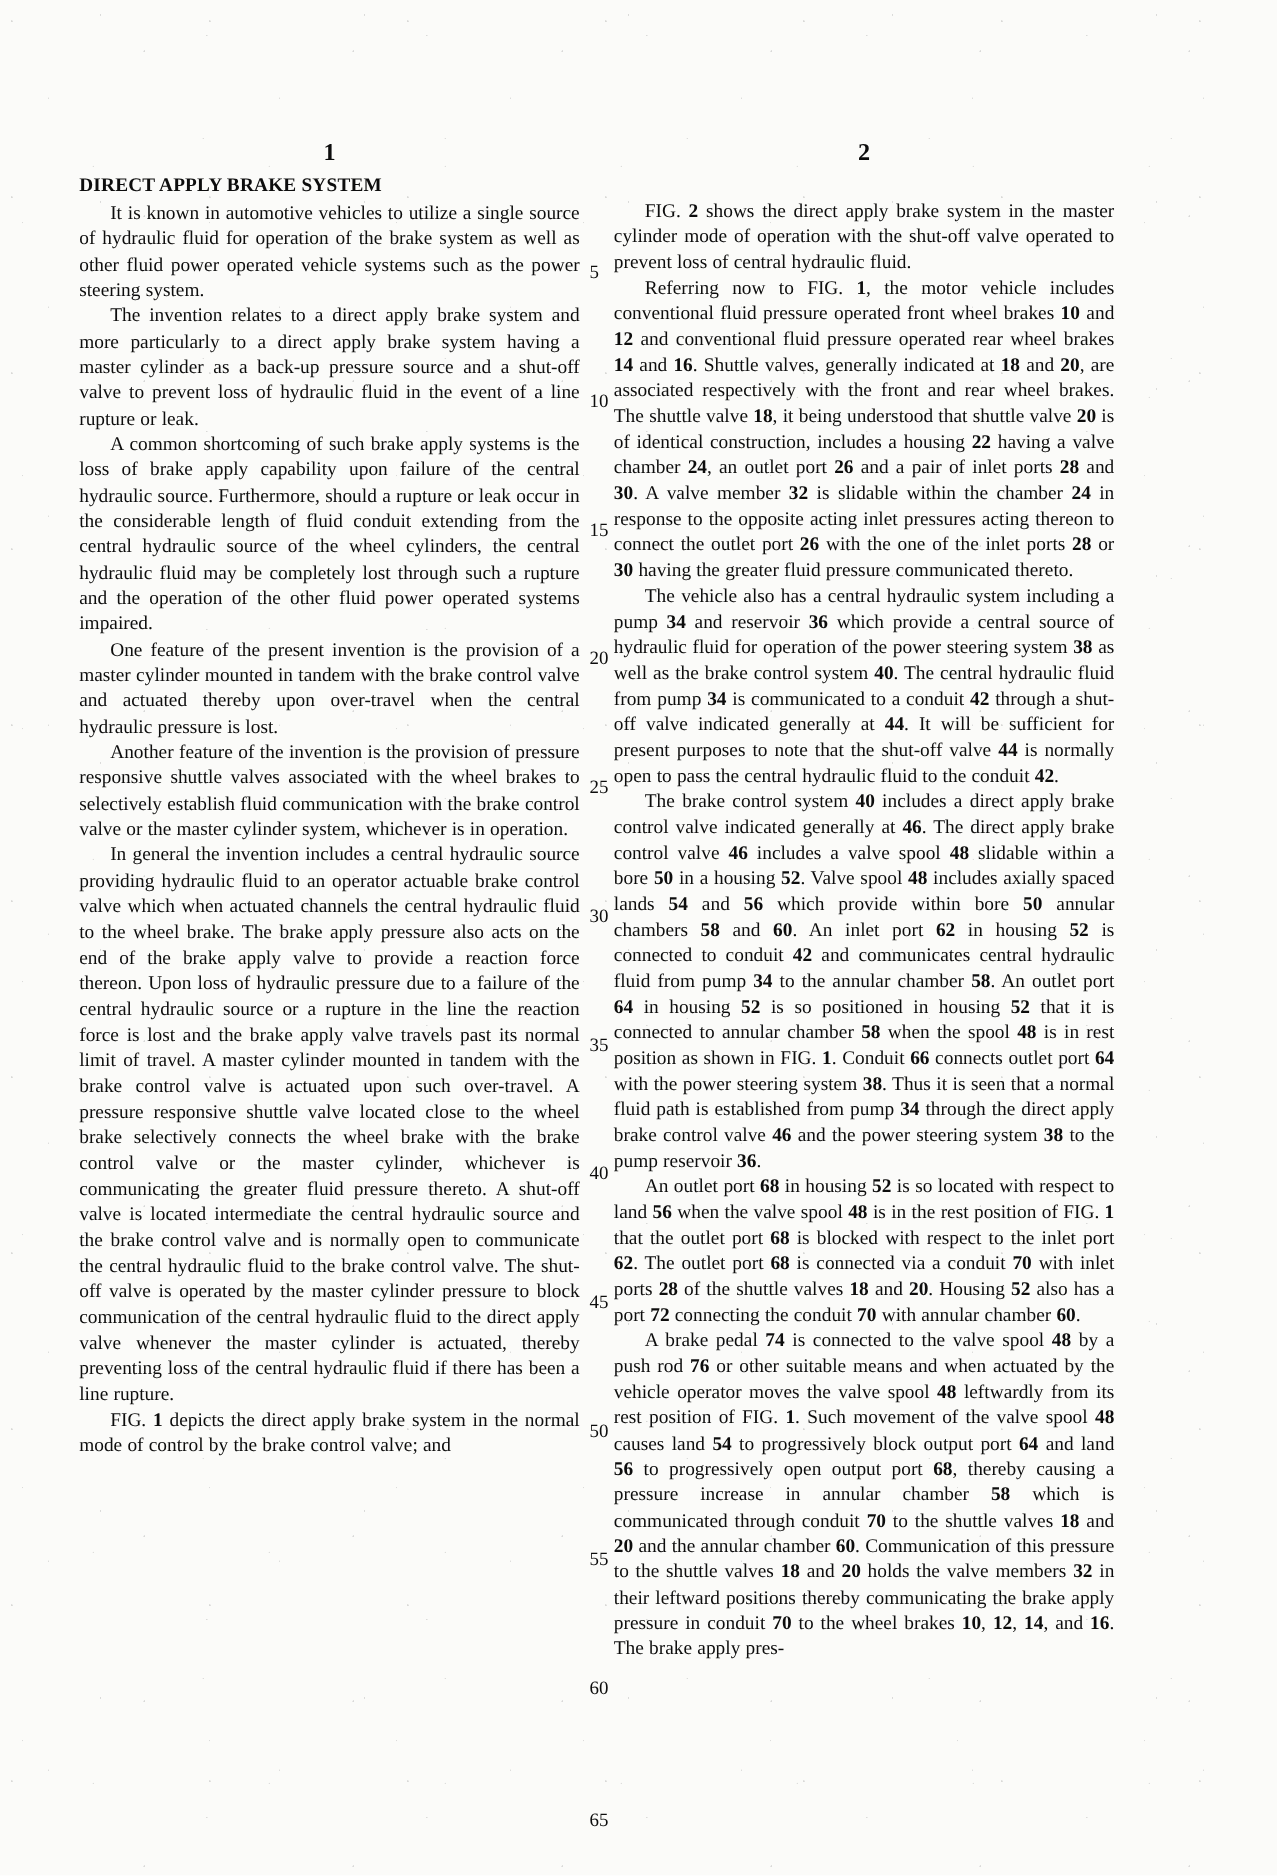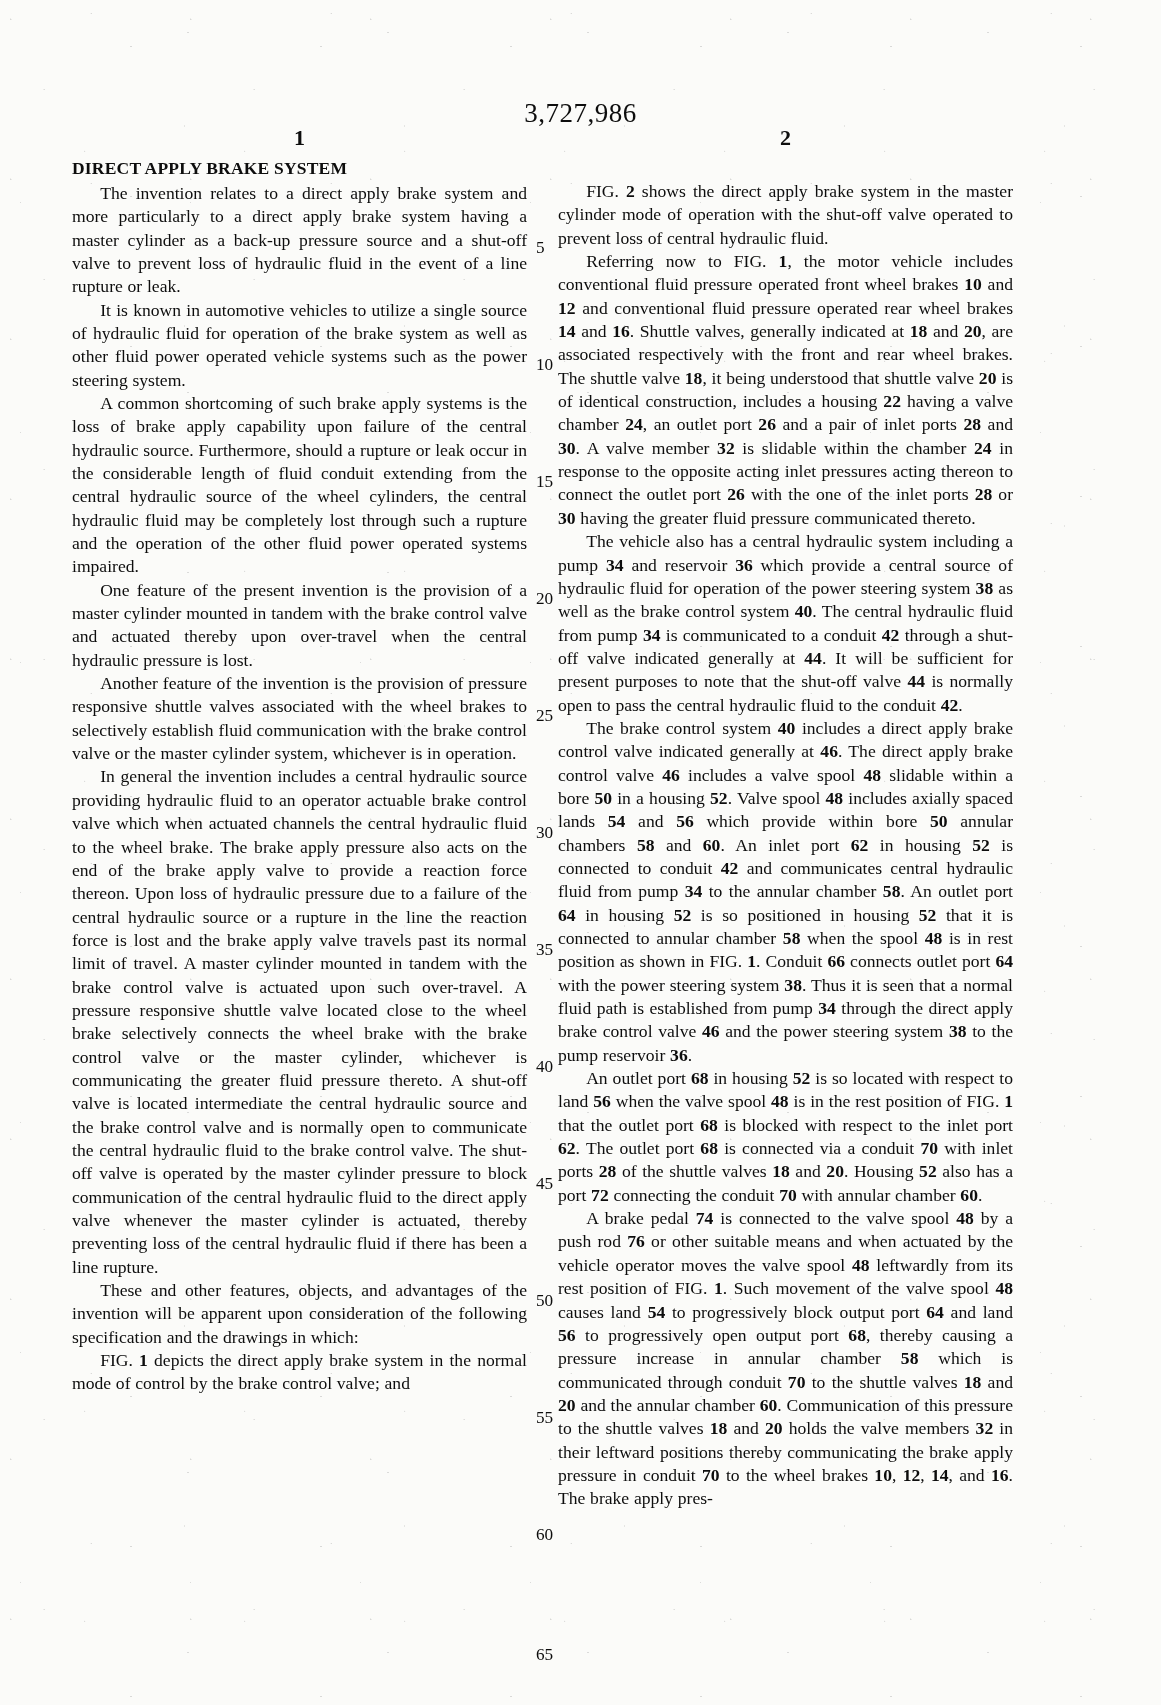--- a/index.html
+++ b/index.html
@@ -102,35 +102,33 @@
   .linenums div {
     position: absolute;
     left: 0;
   }
 </style>
 </head>
 <body>
 
 <div class="page">
 
-  <div class="patent-number">3,727,986</div>
 
   <div class="columns">
 
     <div class="column left">
       <div class="col-num">1</div>
       <div class="doc-title">DIRECT APPLY BRAKE SYSTEM</div>
       <div class="body-text">
+        <p>It is known in automotive vehicles to utilize a single source of hydraulic fluid for operation of the brake system as well as other fluid power operated vehicle systems such as the power steering system.</p>
         <p>The invention relates to a direct apply brake system and more particularly to a direct apply brake system having a master cylinder as a back-up pressure source and a shut-off valve to prevent loss of hydraulic fluid in the event of a line rupture or leak.</p>
-        <p>It is known in automotive vehicles to utilize a single source of hydraulic fluid for operation of the brake system as well as other fluid power operated vehicle systems such as the power steering system.</p>
         <p>A common shortcoming of such brake apply systems is the loss of brake apply capability upon failure of the central hydraulic source. Furthermore, should a rupture or leak occur in the considerable length of fluid conduit extending from the central hydraulic source of the wheel cylinders, the central hydraulic fluid may be completely lost through such a rupture and the operation of the other fluid power operated systems impaired.</p>
         <p>One feature of the present invention is the provision of a master cylinder mounted in tandem with the brake control valve and actuated thereby upon over-travel when the central hydraulic pressure is lost.</p>
         <p>Another feature of the invention is the provision of pressure responsive shuttle valves associated with the wheel brakes to selectively establish fluid communication with the brake control valve or the master cylinder system, whichever is in operation.</p>
         <p>In general the invention includes a central hydraulic source providing hydraulic fluid to an operator actuable brake control valve which when actuated channels the central hydraulic fluid to the wheel brake. The brake apply pressure also acts on the end of the brake apply valve to provide a reaction force thereon. Upon loss of hydraulic pressure due to a failure of the central hydraulic source or a rupture in the line the reaction force is lost and the brake apply valve travels past its normal limit of travel. A master cylinder mounted in tandem with the brake control valve is actuated upon such over-travel. A pressure responsive shuttle valve located close to the wheel brake selectively connects the wheel brake with the brake control valve or the master cylinder, whichever is communicating the greater fluid pressure thereto. A shut-off valve is located intermediate the central hydraulic source and the brake control valve and is normally open to communicate the central hydraulic fluid to the brake control valve. The shut-off valve is operated by the master cylinder pressure to block communication of the central hydraulic fluid to the direct apply valve whenever the master cylinder is actuated, thereby preventing loss of the central hydraulic fluid if there has been a line rupture.</p>
-        <p>These and other features, objects, and advantages of the invention will be apparent upon consideration of the following specification and the drawings in which:</p>
         <p>FIG. <b>1</b> depicts the direct apply brake system in the normal mode of control by the brake control valve; and</p>
       </div>
     </div>
 
     <div class="linenums for-left">
       <div style="top:109px">5</div>
       <div style="top:226px">10</div>
       <div style="top:343px">15</div>
       <div style="top:460px">20</div>
       <div style="top:577px">25</div>

